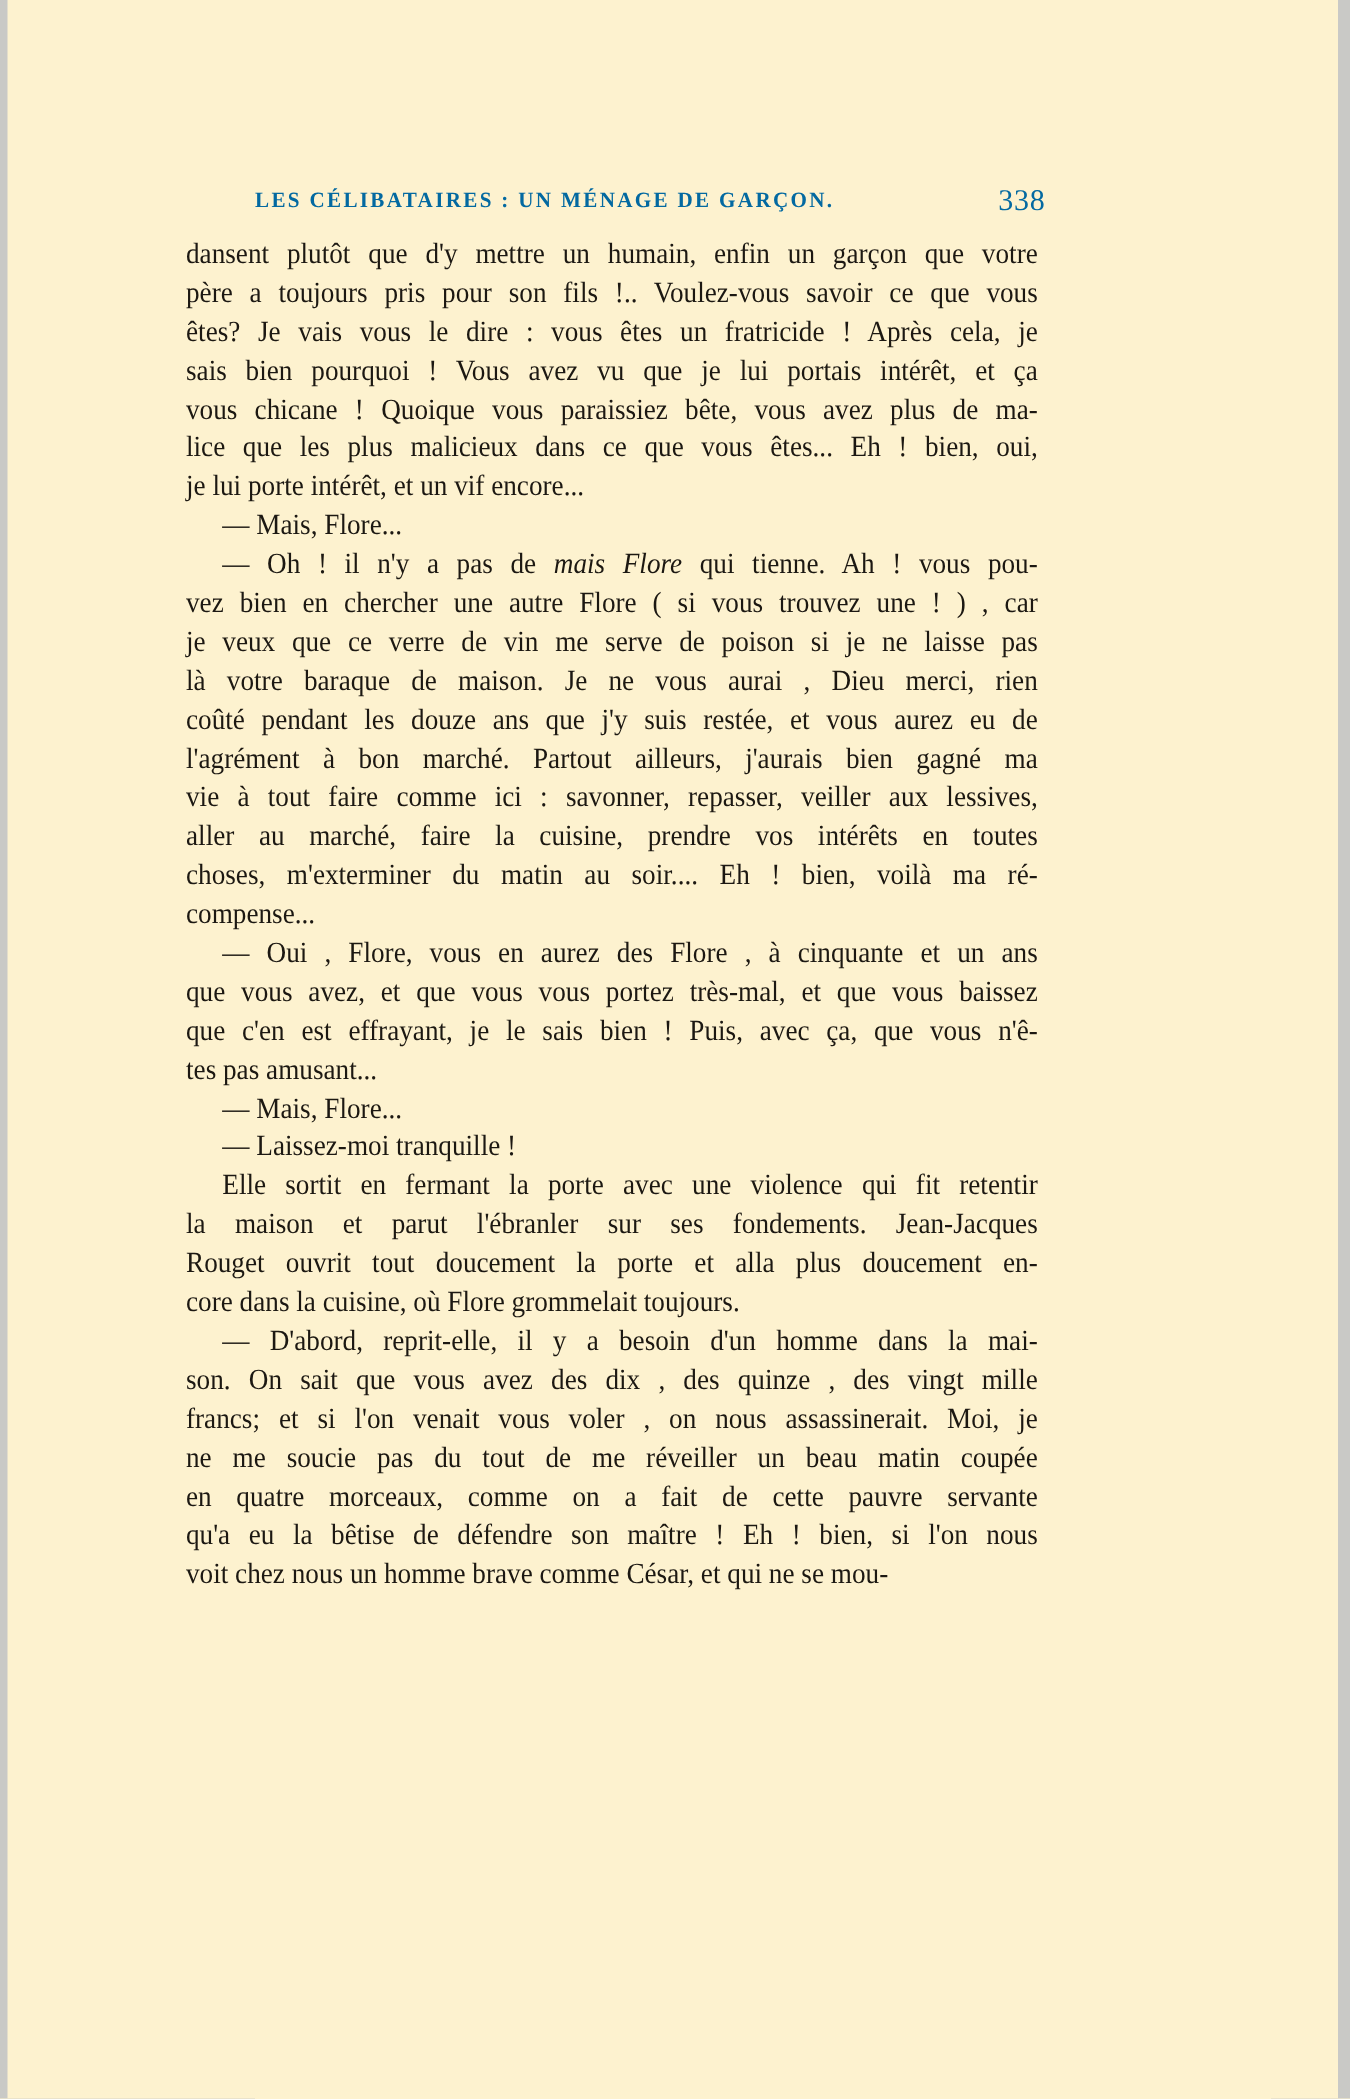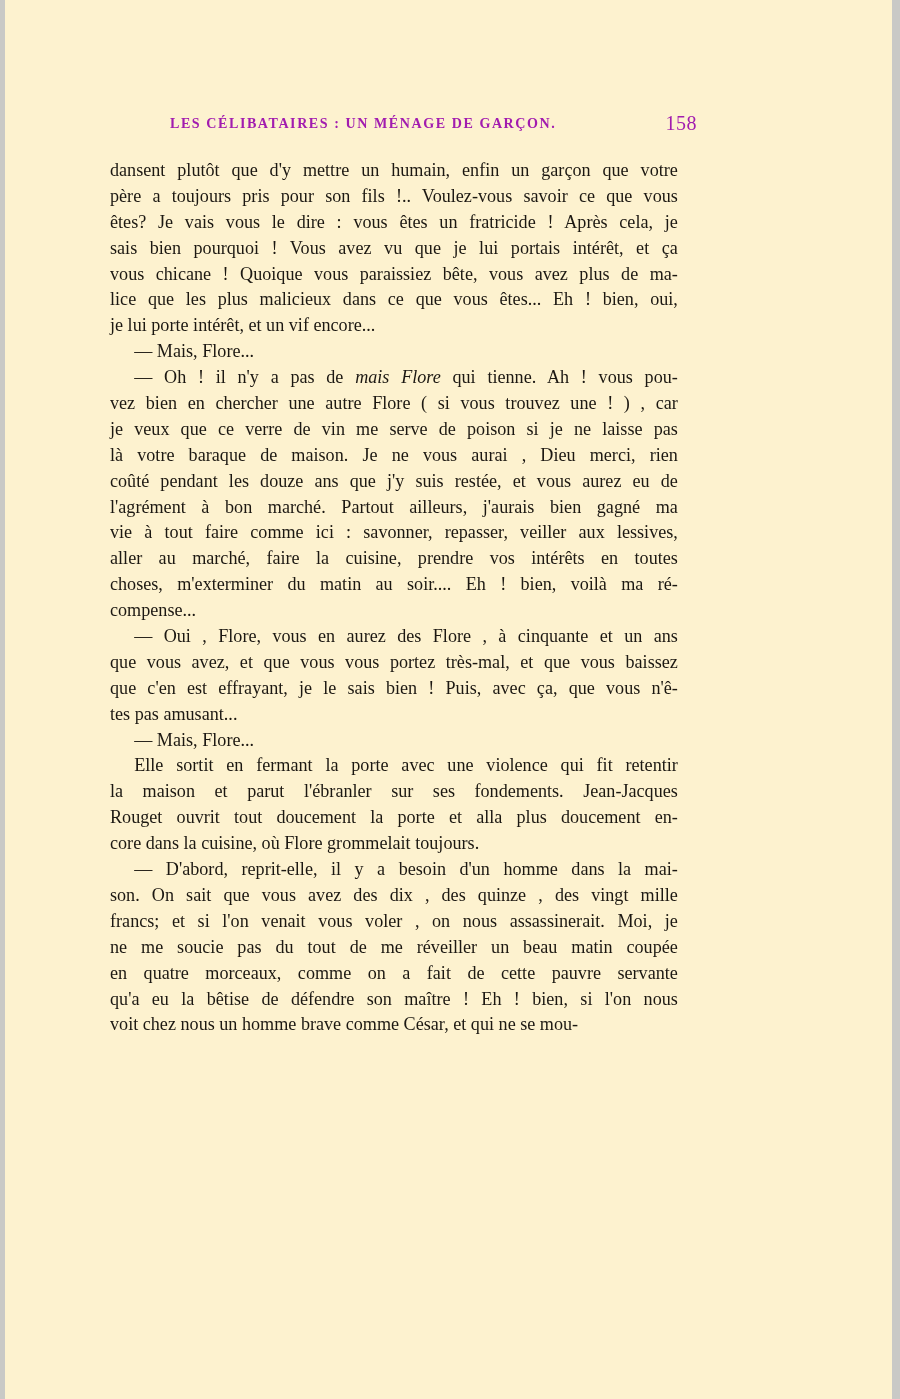--- a/index.html
+++ b/index.html
@@ -7,35 +7,35 @@
     width:900px; height:1399px; overflow:hidden;
     background:#c9c9c6;
     position:relative;
     font-family:"Liberation Serif", "DejaVu Serif", serif;
   }
   .page {
     position:absolute; left:5px; top:0; width:887px; height:1399px;
     background:#fdf2cf;
   }
   .header {
-    position:absolute; left:170px; top:115px; width:527px; height:24px;
-    color:#a21caf;
+    position:absolute; left:170px; top:126px; width:527px; height:24px;
+    color:#0369a1;
   }
   .running-title {
     position:absolute; left:0; top:0;
     font-size:14.5px; font-weight:bold; letter-spacing:1.6px;
     font-variant:small-caps; text-transform:uppercase;
     transform:scaleX(0.97); transform-origin:left;
   }
   .page-number {
     position:absolute; right:0; top:-3px;
     font-size:20px; letter-spacing:0.5px;
   }
   .body-text {
-    position:absolute; left:110px; top:157px; width:568px;
+    position:absolute; left:124px; top:157px; width:568px;
     color:#1c1812;
     font-size:19.5px;
     line-height:25.9px;
   }
   .line {
     display:block; white-space:nowrap; height:25.9px;
     text-align:justify; text-align-last:justify;
     transform:scaleX(0.93); transform-origin:left;
     width:107.5%;
   }
@@ -43,21 +43,21 @@
   .line.indent { padding-left:26px; box-sizing:border-box; }
   .it { font-style:italic; }
 </style>
 </head>
 <body>
 
 <div class="page"></div>
 
 <div class="header">
   <span class="running-title">Les Célibataires : un ménage de garçon.</span>
-  <span class="page-number">158</span>
+  <span class="page-number">338</span>
 </div>
 
 <div class="body-text" id="body-text">
     <div>
       <span class="line">dansent plutôt que d'y mettre un humain, enfin un garçon que votre</span>
       <span class="line">père a toujours pris pour son fils !.. Voulez-vous savoir ce que vous</span>
       <span class="line">êtes? Je vais vous le dire : vous êtes un fratricide ! Après cela, je</span>
       <span class="line">sais bien pourquoi ! Vous avez vu que je lui portais intérêt, et ça</span>
       <span class="line">vous chicane ! Quoique vous paraissiez bête, vous avez plus de ma-</span>
       <span class="line">lice que les plus malicieux dans ce que vous êtes... Eh ! bien, oui,</span>
@@ -81,20 +81,23 @@
     <div>
       <span class="line indent">— Oui , Flore, vous en aurez des Flore , à cinquante et un ans</span>
       <span class="line">que vous avez, et que vous vous portez très-mal, et que vous baissez</span>
       <span class="line">que c'en est effrayant, je le sais bien ! Puis, avec ça, que vous n'ê-</span>
       <span class="line last">tes pas amusant...</span>
     </div>
     <div>
       <span class="line last indent">— Mais, Flore...</span>
     </div>
     <div>
+      <span class="line last indent">— Laissez-moi tranquille !</span>
+    </div>
+    <div>
       <span class="line indent">Elle sortit en fermant la porte avec une violence qui fit retentir</span>
       <span class="line">la maison et parut l'ébranler sur ses fondements. Jean-Jacques</span>
       <span class="line">Rouget ouvrit tout doucement la porte et alla plus doucement en-</span>
       <span class="line last">core dans la cuisine, où Flore grommelait toujours.</span>
     </div>
     <div>
       <span class="line indent">— D'abord, reprit-elle, il y a besoin d'un homme dans la mai-</span>
       <span class="line">son. On sait que vous avez des dix , des quinze , des vingt mille</span>
       <span class="line">francs; et si l'on venait vous voler , on nous assassinerait. Moi, je</span>
       <span class="line">ne me soucie pas du tout de me réveiller un beau matin coupée</span>

